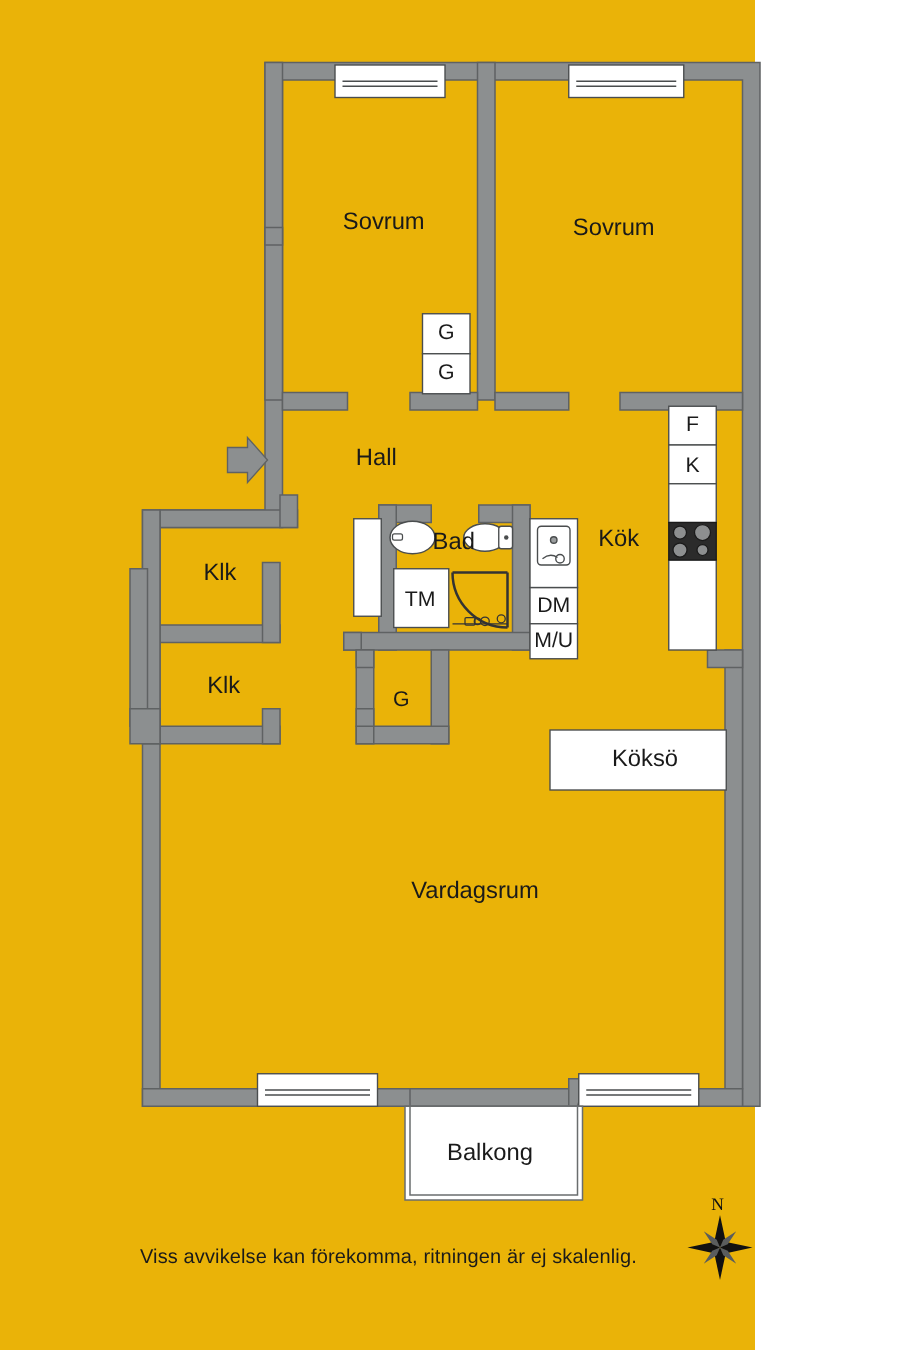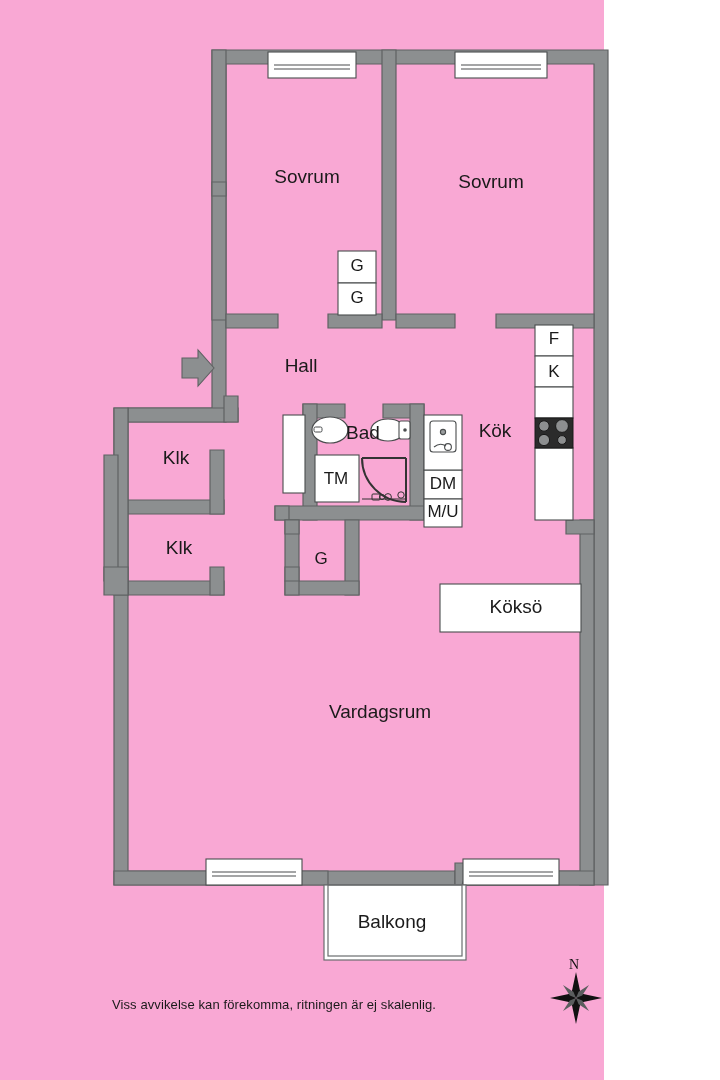--- a/index.html
+++ b/index.html
@@ -11,21 +11,21 @@
     width: 720px;
     height: 1080px;
     font-family: "Liberation Sans", sans-serif;
     position: relative;
     overflow: hidden;
   }
   #plan-root {
     position: relative;
     width: 604px;
     height: 1080px;
-    background: #f9a8d4;
+    background: #eab308;
   }
   svg.plan {
     position: absolute;
     left: 0;
     top: 0;
     width: 720px;
     height: 1080px;
     display: block;
   }
   .room-label {
@@ -40,21 +40,21 @@
     font-size: 17px;
     fill: #1a1a1a;
     text-anchor: middle;
     dominant-baseline: middle;
   }
   .footer-note {
     position: absolute;
     left: 112px;
     top: 997px;
     font-family: "Liberation Sans", sans-serif;
-    font-size: 13px;
+    font-size: 16px;
     color: #1a1a1a;
     white-space: nowrap;
     letter-spacing: 0.1px;
   }
   .compass-n {
     position: absolute;
     left: 569px;
     top: 957px;
     font-family: "Liberation Serif", serif;
     font-size: 14px;

